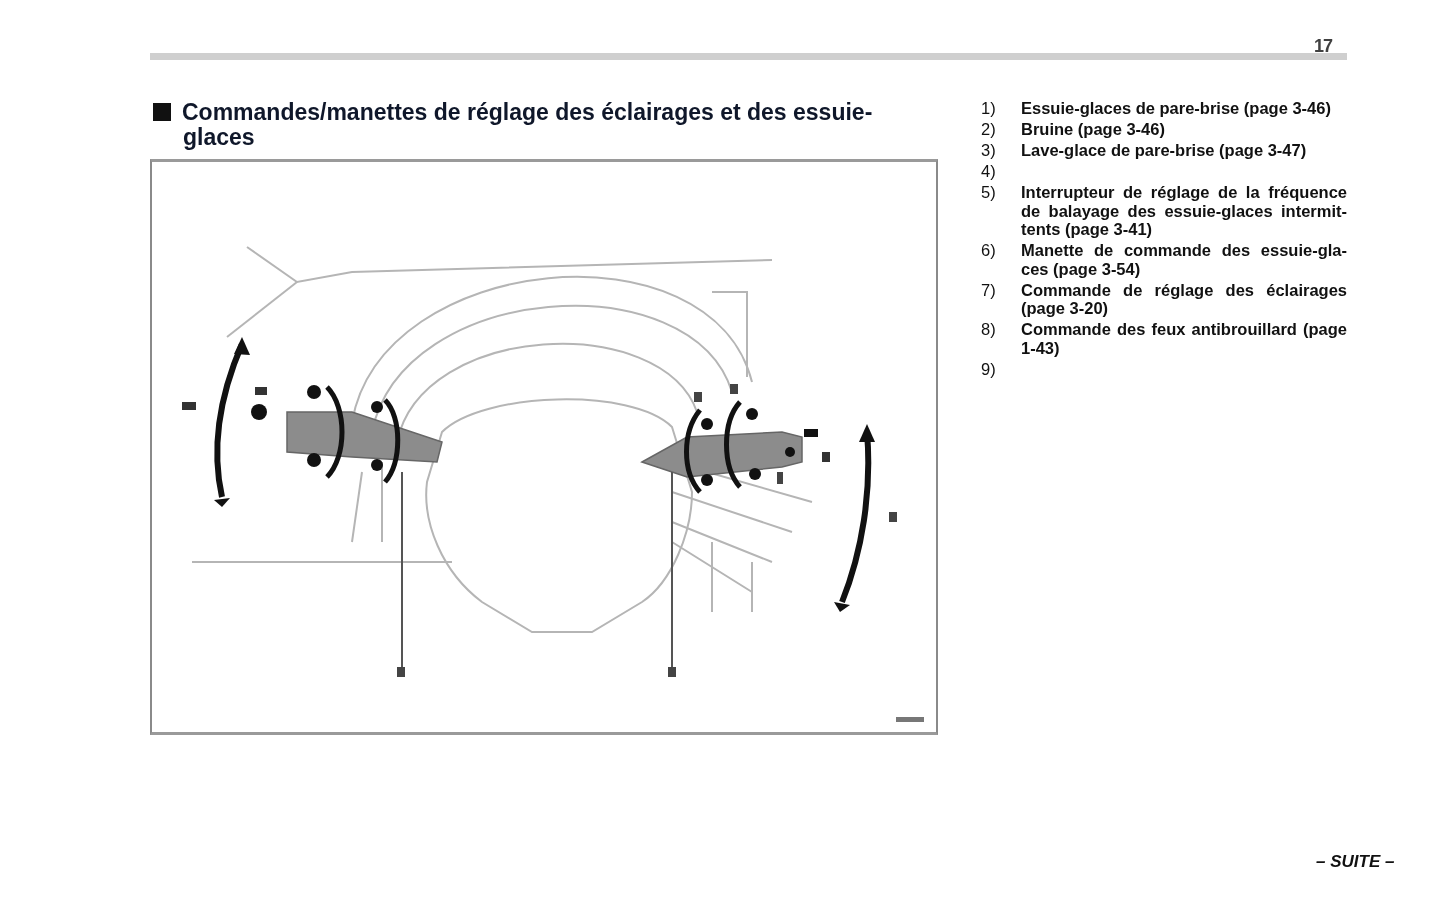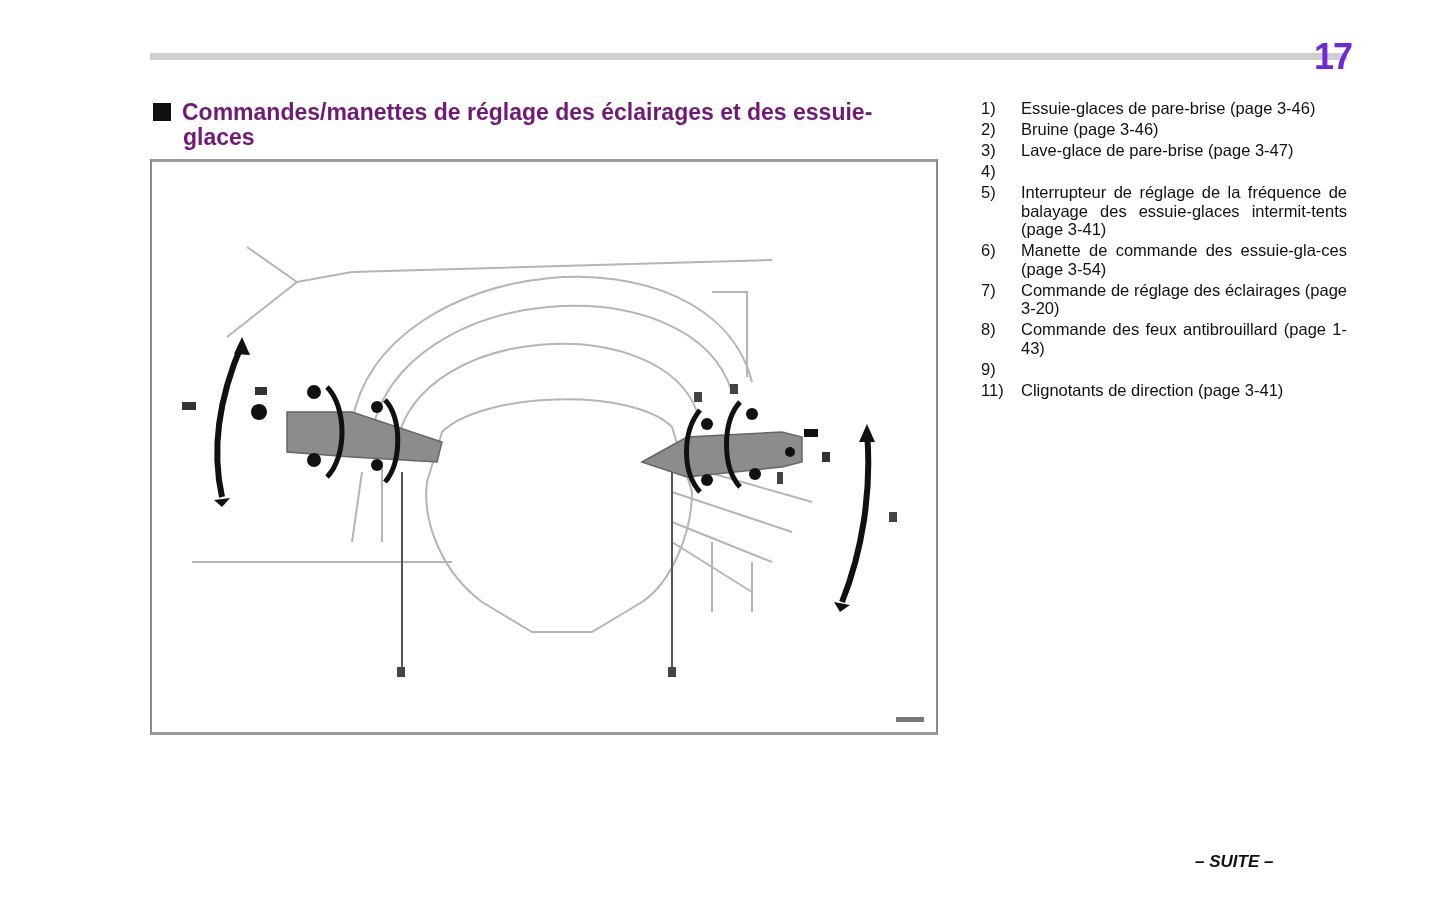--- a/index.html
+++ b/index.html
@@ -1,38 +1,38 @@
 <!DOCTYPE html>
 <html><head>
   <meta charset="utf-8">
   <style>
     html, body { margin: 0; padding: 0; }
     body {
       width: 1445px; height: 909px; background: #ffffff; position: relative; overflow: hidden;
       font-family: "Liberation Sans", sans-serif; color: #111;
     }
     .header-bar { position: absolute; left: 150px; top: 53px; width: 1197px; height: 7px; background: #cfcfcf; }
-    .page-num { position: absolute; left: 1314px; top: 36px; font-size: 36px; font-weight: bold; color: #6d28d9; letter-spacing: -1px; }
+    .page-num { position: absolute; left: 1314px; top: 36px; font-size: 18px; font-weight: bold; color: #404040; letter-spacing: -1px; }
     .section-title {
       position: absolute; left: 153px; top: 100px; width: 790px;
-      font-size: 23px; font-weight: bold; line-height: 25px; color: #701a75;
+      font-size: 23px; font-weight: bold; line-height: 25px; color: #0f172a;
     }
     .section-title .square { display: inline-block; width: 18px; height: 18px; background: #111; margin-right: 11px; vertical-align: -1px; }
     .section-title .line2 { display: block; padding-left: 30px; }
     .figure {
       position: absolute; left: 150px; top: 159px; width: 784px; height: 570px;
       border: 2px solid #8a8a8a; border-top: 3px solid #9a9a9a; border-bottom: 3px solid #9a9a9a; background: #fff;
     }
     .figure svg { position: absolute; left: 0; top: 0; }
     .figure-code { position: absolute; right: 12px; bottom: 10px; width: 28px; height: 5px; background: #777; }
     .legend { position: absolute; left: 981px; top: 99px; width: 366px; font-size: 16.5px; line-height: 18.5px; color: #111; }
     .legend .item { display: flex; margin-bottom: 2.5px; }
     .legend .num { width: 40px; flex: none; }
-    .legend .txt { flex: 1; text-align: justify; }
-    .suite { position: absolute; left: 1195px; top: 852px; font-size: 17px; font-weight: bold; font-style: italic; color: #111; }
+    .legend .txt { flex: 1; text-align: justify; font-weight: bold; }
+    .suite { position: absolute; left: 1316px; top: 852px; font-size: 17px; font-weight: bold; font-style: italic; color: #111; }
   </style>
 </head>
 <body>
 
 <div class="header-bar"></div>
 <div class="page-num">17</div>
 
 <div class="section-title">
   <span class="square"></span><span>Commandes/manettes de réglage des éclairages et des essuie-</span>
   <span class="line2">glaces</span>
@@ -133,19 +133,15 @@
       <span class="num">7)</span>
       <span class="txt">Commande de réglage des éclairages (page 3-20)</span>
     </div>
   <div class="item">
       <span class="num">8)</span>
       <span class="txt">Commande des feux antibrouillard (page 1-43)</span>
     </div>
   <div class="item">
       <span class="num">9)</span>
     </div>
-  <div class="item">
-      <span class="num">11)</span>
-      <span class="txt">Clignotants de direction (page 3-41)</span>
-    </div>
 </div>
 
 <div class="suite">– SUITE –</div>
 
 </body></html>

